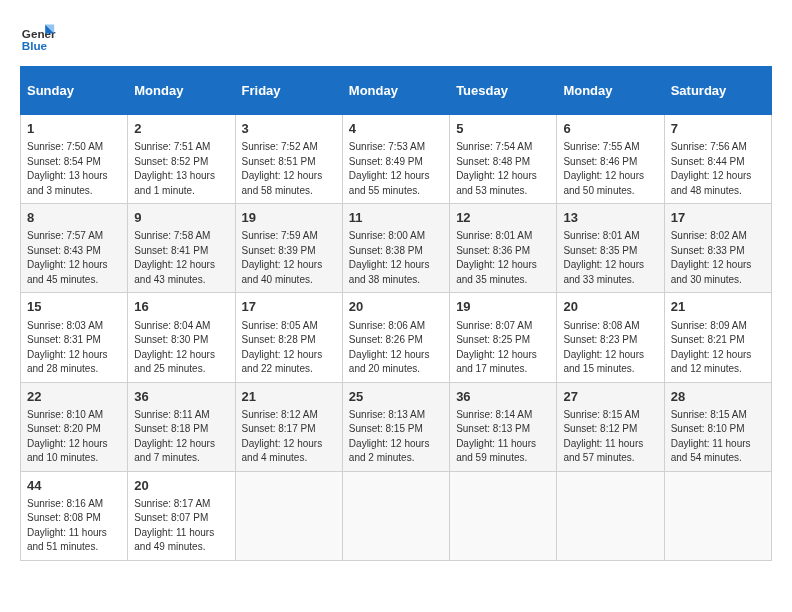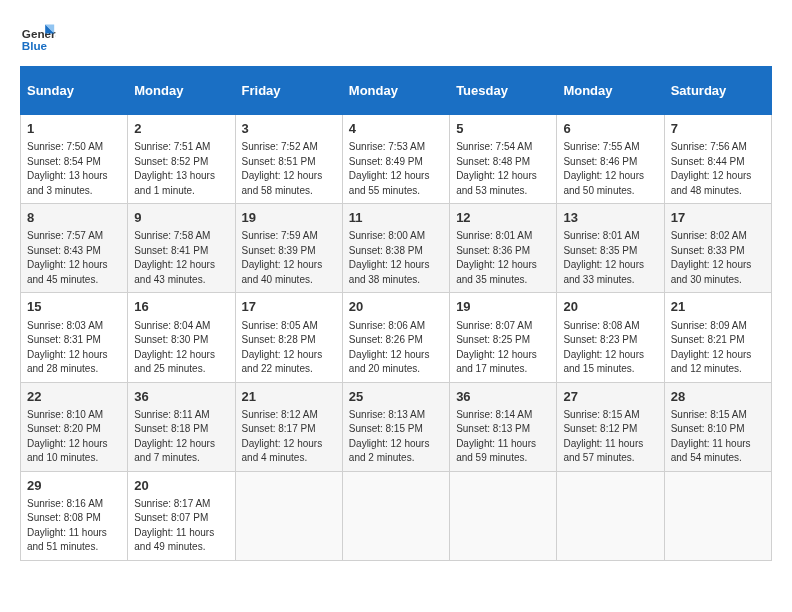--- a/index.html
+++ b/index.html
@@ -339,21 +339,21 @@
           <span class="day-number">28</span>
           <div class="day-info">
             Sunrise: 8:15 AM<br>
             Sunset: 8:10 PM<br>
             Daylight: 11 hours and 54 minutes.
           </div>
         </td>
       </tr>
       <tr>
         <td>
-          <span class="day-number">29</span>
+          <span class="day-number">44</span>
           <div class="day-info">
             Sunrise: 8:16 AM<br>
             Sunset: 8:08 PM<br>
             Daylight: 11 hours and 51 minutes.
           </div>
         </td>
         <td>
           <span class="day-number">20</span>
           <div class="day-info">
             Sunrise: 8:17 AM<br>

